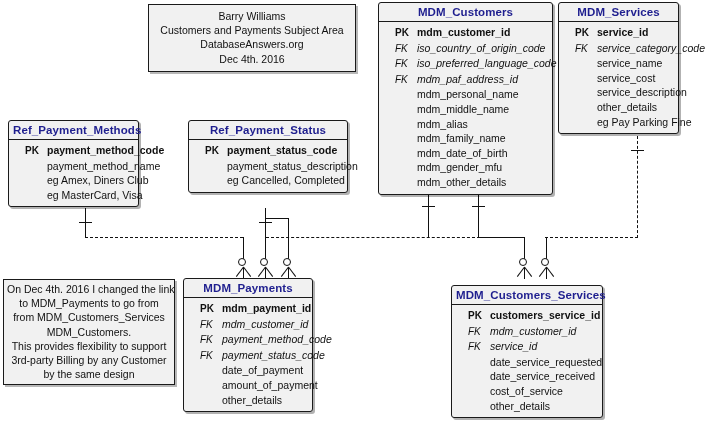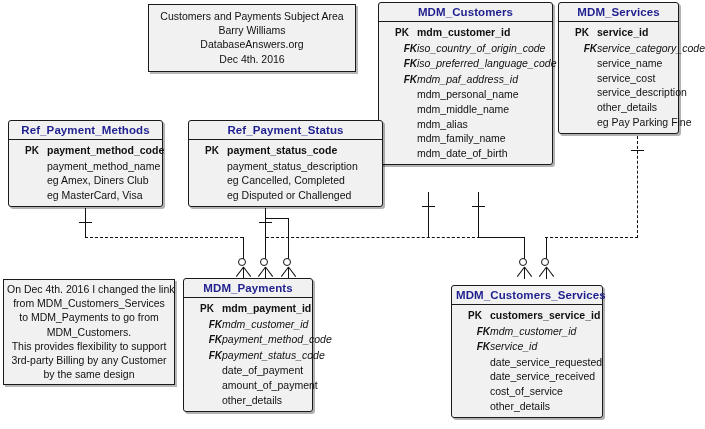--- a/index.html
+++ b/index.html
@@ -48,21 +48,21 @@
     line-height: 14.6px;
     white-space: nowrap;
   }
   .attr .key {
     width: 22px;
     flex: 0 0 22px;
     font-size: 10px;
     color: #101010;
   }
   .attr .key.pk { font-weight: bold; font-style: normal; }
-  .attr .key.fk { font-style: italic; font-weight: bold; text-align: right; }
+  .attr .key.fk { font-style: italic; font-weight: normal; }
   .attr .nm { }
   .attr.is-pk .nm { font-weight: bold; }
   .attr.is-fk .nm { font-style: italic; }
 
   
   .note {
     background: #f1f1f1;
     border: 1.4px solid #1a1a1a;
     box-shadow: 2px 2px 0 rgba(0,0,0,0.28);
     z-index: 6;
@@ -178,30 +178,30 @@
     <div class="ring"></div>
     <div class="foot">
         <i class="l"></i>
         <i class="m"></i>
         <i class="r"></i>
       </div>
   </div>
 </div>
 
 <div class="note center abs" style="left:148px; top:4px; width:208px; padding:4px 4px 5px 4px;">
+  <div class="note-line">Barry Williams</div>
   <div class="note-line">Customers and Payments Subject Area</div>
-  <div class="note-line">Barry Williams</div>
   <div class="note-line">DatabaseAnswers.org</div>
   <div class="note-line">Dec 4th. 2016</div>
 </div>
 
 <div class="note left abs" style="left:3px; top:279px; width:172px; padding:2px 3px 3px 3px;">
   <div class="note-line">On Dec 4th. 2016 I changed the link</div>
+  <div class="note-line">to MDM_Payments to go from</div>
   <div class="note-line">from MDM_Customers_Services</div>
-  <div class="note-line">to MDM_Payments to go from</div>
   <div class="note-line">MDM_Customers.</div>
   <div class="note-line">This provides flexibility to support</div>
   <div class="note-line">3rd-party Billing by any Customer</div>
   <div class="note-line">by the same design</div>
 </div>
 
 <div class="entity abs" style="left:378px; top:2px; width:175px;">
   <div class="entity-title">MDM_Customers</div>
   <div class="entity-attrs">
     <div class="attr is-pk">
@@ -233,20 +233,28 @@
         <span class="nm">mdm_alias</span>
       </div>
     <div class="attr">
         <span class="key"></span>
         <span class="nm">mdm_family_name</span>
       </div>
     <div class="attr">
         <span class="key"></span>
         <span class="nm">mdm_date_of_birth</span>
       </div>
+    <div class="attr">
+        <span class="key"></span>
+        <span class="nm">mdm_gender_mfu</span>
+      </div>
+    <div class="attr">
+        <span class="key"></span>
+        <span class="nm">mdm_other_details</span>
+      </div>
   </div>
 </div>
 
 <div class="entity abs" style="left:558px; top:2px; width:121px;">
   <div class="entity-title">MDM_Services</div>
   <div class="entity-attrs">
     <div class="attr is-pk">
         <span class="key pk">PK</span>
         <span class="nm">service_id</span>
       </div>
@@ -270,21 +278,21 @@
         <span class="key"></span>
         <span class="nm">other_details</span>
       </div>
     <div class="attr">
         <span class="key"></span>
         <span class="nm">eg Pay Parking Fine</span>
       </div>
   </div>
 </div>
 
-<div class="entity abs" style="left:8px; top:120px; width:155px;">
+<div class="entity abs" style="left:8px; top:120px; width:131px;">
   <div class="entity-title">Ref_Payment_Methods</div>
   <div class="entity-attrs">
     <div class="attr is-pk">
         <span class="key pk">PK</span>
         <span class="nm">payment_method_code</span>
       </div>
     <div class="attr">
         <span class="key"></span>
         <span class="nm">payment_method_name</span>
       </div>
@@ -292,38 +300,34 @@
         <span class="key"></span>
         <span class="nm">eg Amex, Diners Club</span>
       </div>
     <div class="attr">
         <span class="key"></span>
         <span class="nm">eg MasterCard, Visa</span>
       </div>
   </div>
 </div>
 
-<div class="entity abs" style="left:188px; top:120px; width:195px;">
+<div class="entity abs" style="left:188px; top:120px; width:160px;">
   <div class="entity-title">Ref_Payment_Status</div>
   <div class="entity-attrs">
     <div class="attr is-pk">
         <span class="key pk">PK</span>
         <span class="nm">payment_status_code</span>
       </div>
     <div class="attr">
         <span class="key"></span>
         <span class="nm">payment_status_description</span>
       </div>
     <div class="attr">
         <span class="key"></span>
         <span class="nm">eg Cancelled, Completed</span>
-      </div>
-    <div class="attr">
-        <span class="key"></span>
-        <span class="nm">eg Disputed or Challenged</span>
       </div>
   </div>
 </div>
 
 <div class="entity abs" style="left:183px; top:278px; width:130px;">
   <div class="entity-title">MDM_Payments</div>
   <div class="entity-attrs">
     <div class="attr is-pk">
         <span class="key pk">PK</span>
         <span class="nm">mdm_payment_id</span>

